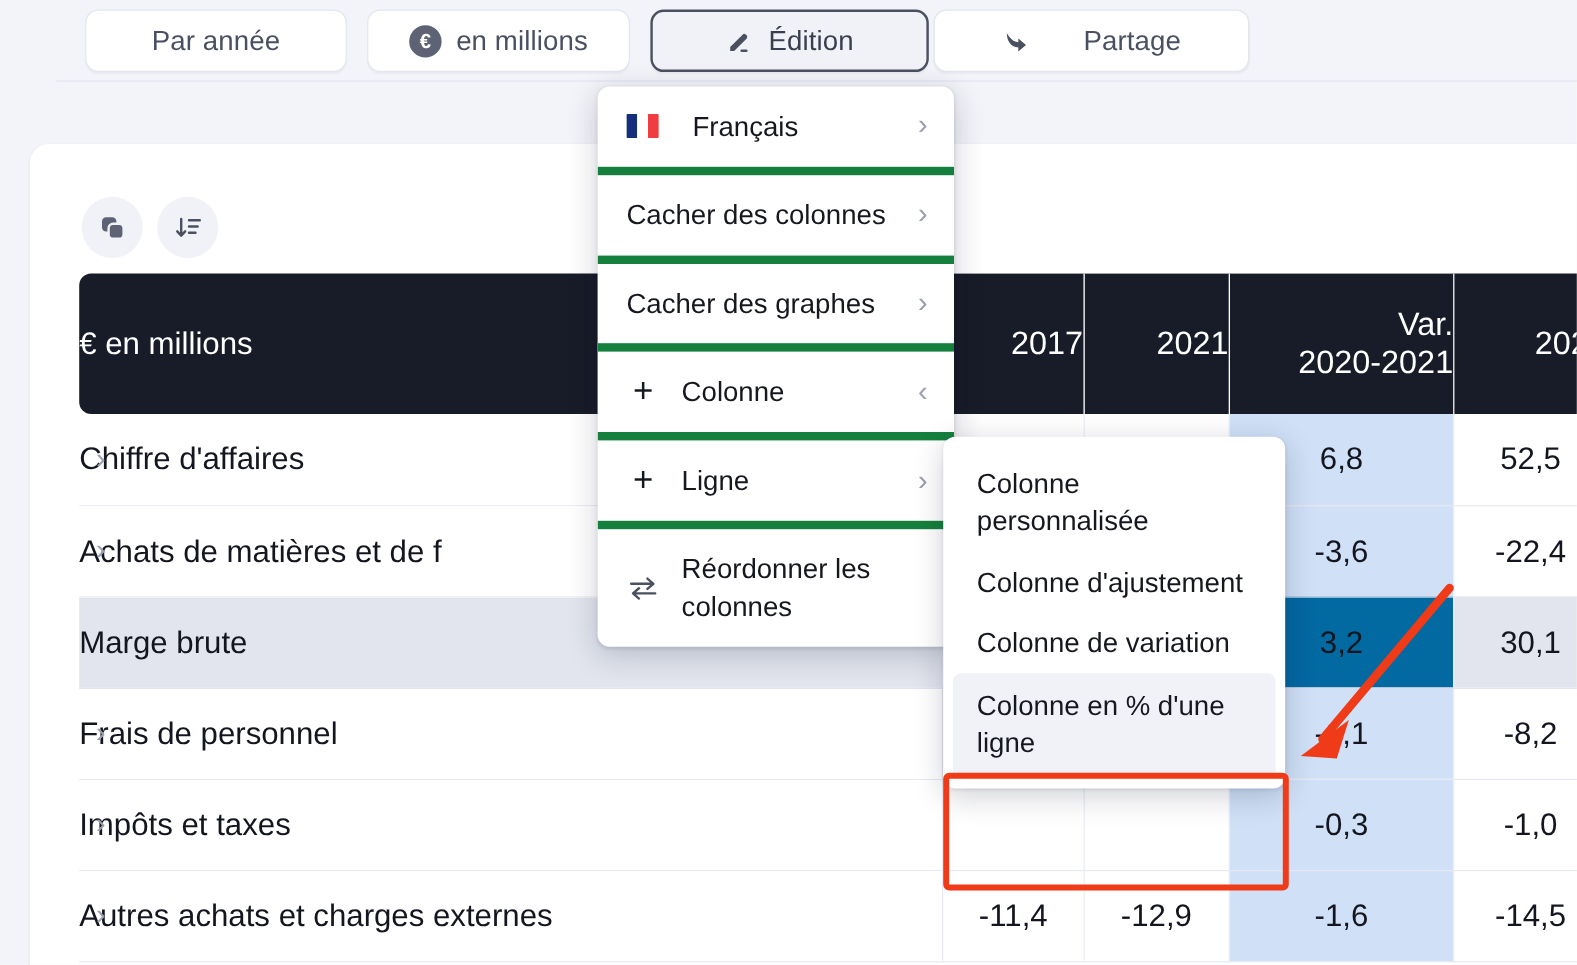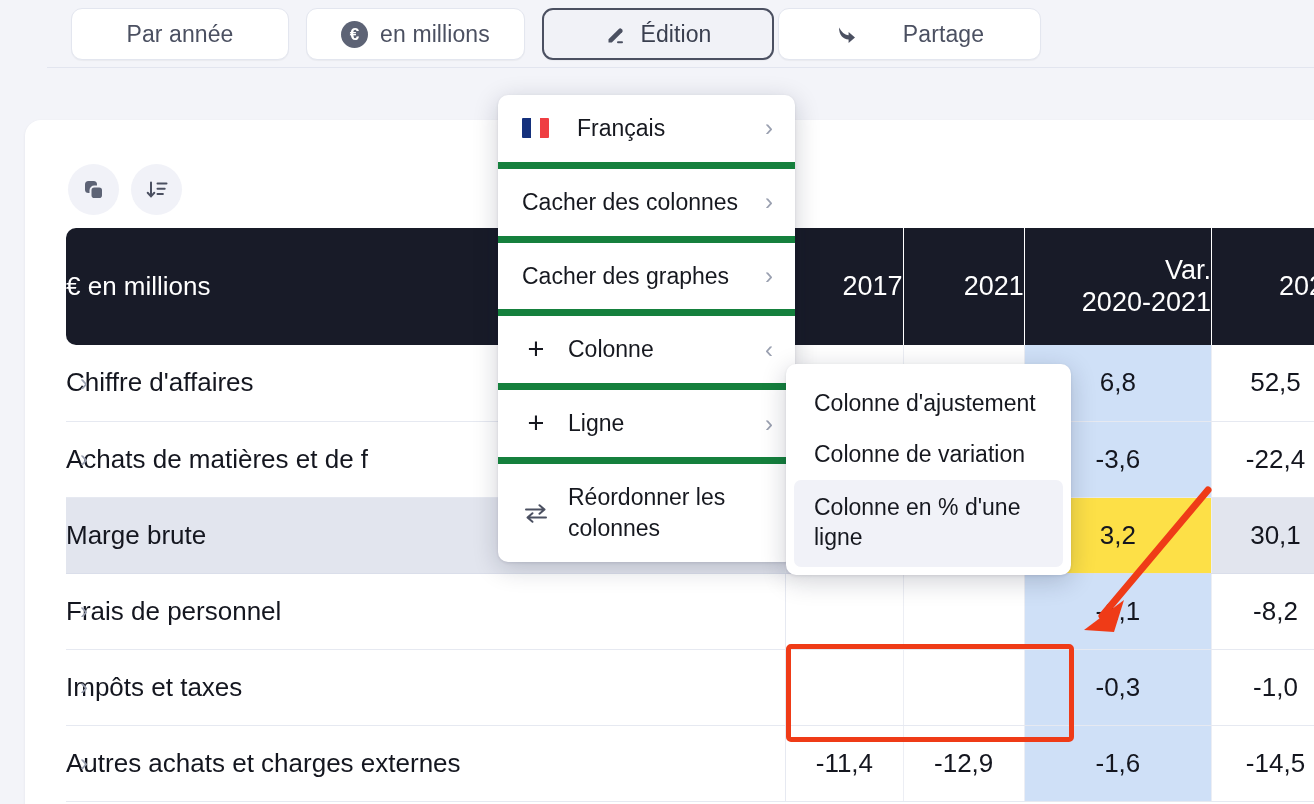--- a/index.html
+++ b/index.html
@@ -83,31 +83,31 @@
     background:#ffffff;
     vertical-align:middle;
   }
   tbody td.lbl{
     text-align:left;padding-left:42px;position:relative;
     border-right:1px solid #e6e9f1;
   }
   tbody td.num{text-align:center;padding-right:18px;}
   tbody td.var{background:#cfe0f7;}
   tbody tr.hl td{background:#e2e5ee;border-bottom:1px solid #dadeea;}
-  tbody tr.hl td.var{background:#fde047;}
+  tbody tr.hl td.var{background:#0369a1;}
   tbody td.last{border-right:none;}
 
   .caret{
     position:absolute;left:14px;top:50%;transform:translateY(-50%);
     color:#9aa0b0;font-size:24px;line-height:1;
   }
 
   
   #menu{
-    position:absolute;left:498px;top:95px;width:297px;
+    position:absolute;left:498px;top:72px;width:297px;
     background:#ffffff;border-radius:10px;
     box-shadow:0 6px 26px rgba(15,20,45,.20), 0 1px 3px rgba(15,20,45,.10);
     overflow:hidden;
   }
   .mitem{
     position:relative;display:flex;align-items:center;
     padding:18px 22px 18px 24px;
     font-size:23px;color:#16181f;line-height:1.34;
     min-height:46px;box-sizing:border-box;
   }
@@ -326,20 +326,21 @@
         <svg width="26" height="22" viewBox="0 0 26 22">
           <path d="M3 7.5h18M16.5 3.2 21.5 7.5l-5 4.3" stroke="#4b5061" stroke-width="2" fill="none" stroke-linecap="round" stroke-linejoin="round"></path>
           <path d="M23 15.5H5M9.5 11.2 4.5 15.5l5 4.3" stroke="#4b5061" stroke-width="2" fill="none" stroke-linecap="round" stroke-linejoin="round"></path>
         </svg>
       </span>
       <span class="mtext">Réordonner les colonnes</span>
     </div>
   </div>
 
   <div id="submenu">
+    <div class="sitem">Colonne personnalisée</div>
     <div class="sitem">Colonne d'ajustement</div>
     <div class="sitem">Colonne de variation</div>
     <div class="sitem sel">Colonne en % d'une ligne</div>
   </div>
 
   <div id="hl-box"></div>
 
   <svg id="arrow" width="180" height="180" viewBox="0 0 180 180">
     <path d="M168 10 L62 136" stroke="#ef3b17" stroke-width="7" stroke-linecap="round" fill="none"></path>
     <path d="M44 150 L84 120 L74 152 Z" fill="#ef3b17"></path>

